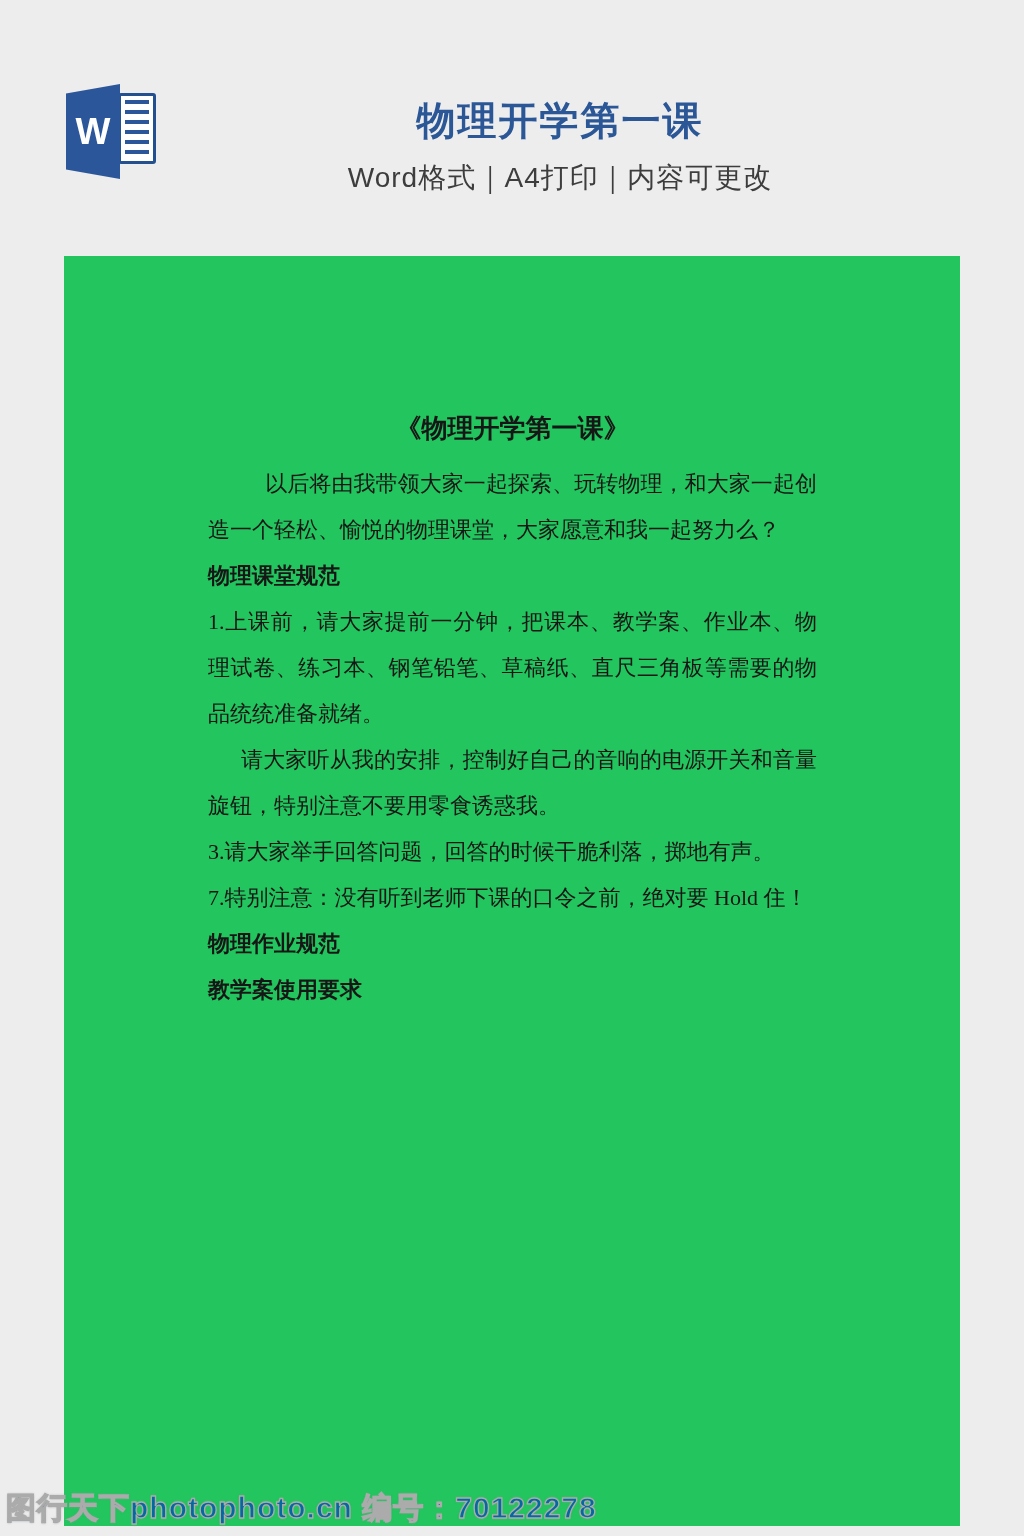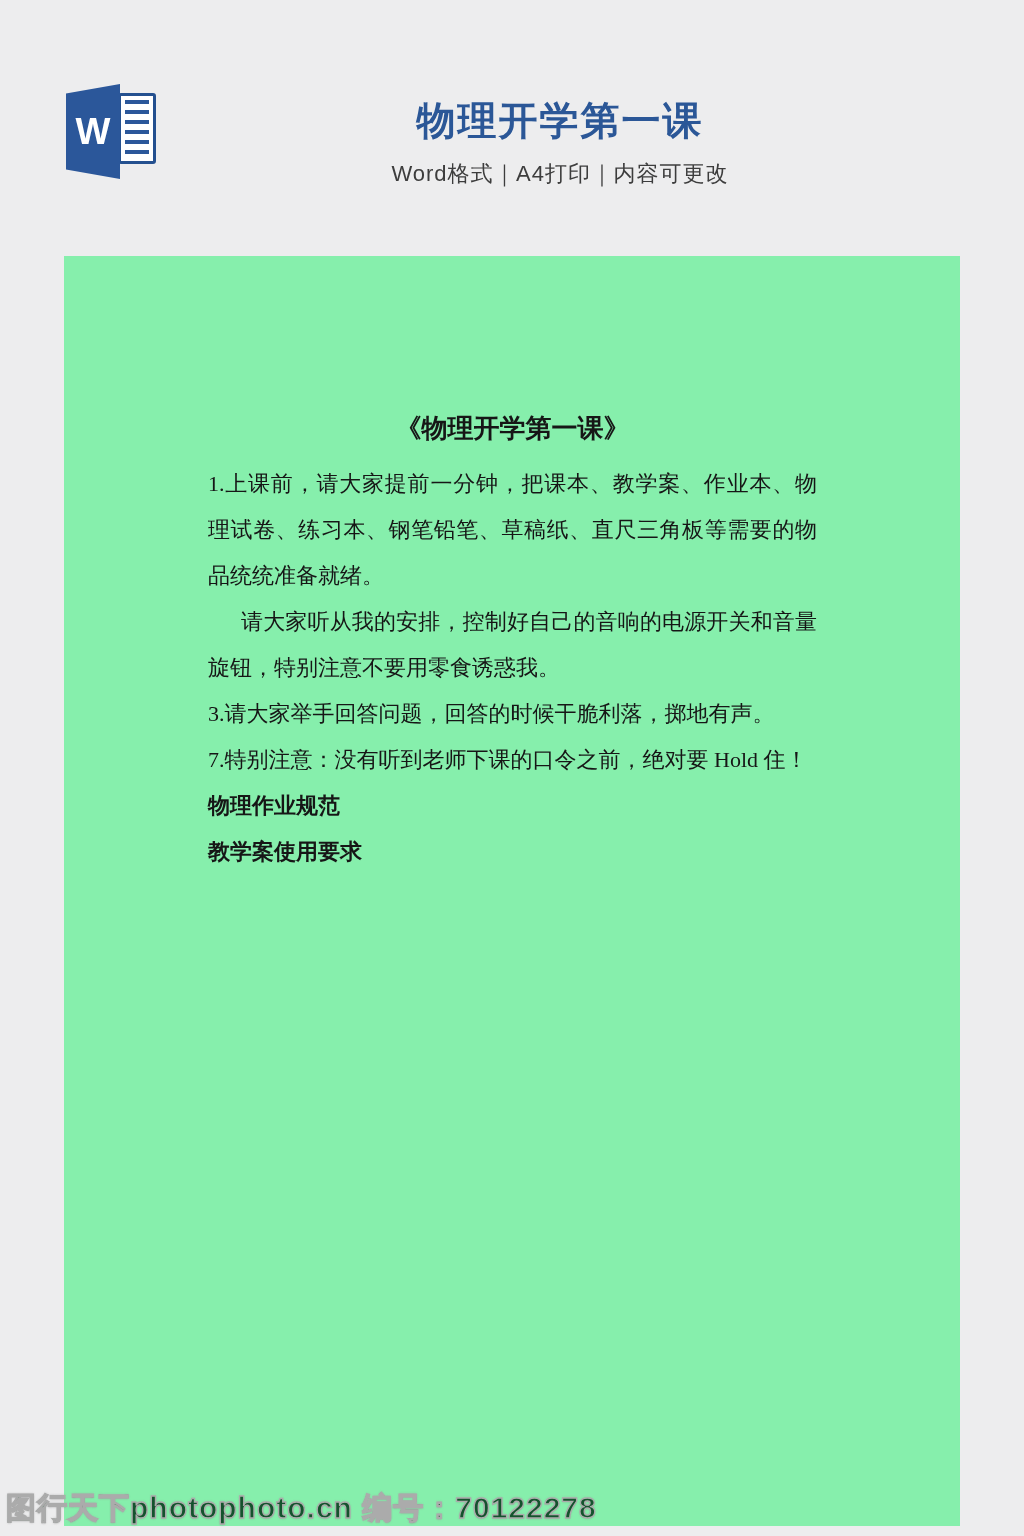--- a/index.html
+++ b/index.html
@@ -22,46 +22,46 @@
   }
   .word-icon .panel-part{
     position:absolute;left:0;top:0;width:54px;height:95px;
     background:#2b579a;
     clip-path:polygon(0 10%,100% 0,100% 100%,0 90%);
     display:flex;align-items:center;justify-content:center;
     color:#ffffff;font-weight:700;font-size:37px;line-height:1;
   }
   .header-text{position:absolute;left:96px;right:0;top:94px;text-align:center;}
   .header-title{margin:0;font-size:39px;font-weight:700;color:#2b5797;letter-spacing:2px;}
-  .header-subtitle{margin-top:11px;font-size:22px;color:#3d3d3d;letter-spacing:1px;}
+  .header-subtitle{margin-top:11px;font-size:28px;color:#3d3d3d;letter-spacing:1px;}
   
   .doc-sheet{
     position:absolute;left:64px;top:256px;width:896px;height:1270px;
-    background:#86efac;box-sizing:border-box;
+    background:#22c55e;box-sizing:border-box;
     padding:150px 143px 0 144px;
     font-family:"Liberation Serif","DejaVu Serif",serif;
     font-size:22px;line-height:46px;color:#161616;
     text-align:justify;
   }
   .doc-title{
     margin:0 0 9px 0;text-align:center;font-weight:700;font-size:26px;line-height:46px;
   }
   .doc-sheet p{margin:0;}
   .ind2{text-indent:2em;}
   .ind26{text-indent:2.6em;}
   .ind15{text-indent:1.5em;}
   .bold-head{
     font-family:"Liberation Sans","DejaVu Sans",sans-serif;
     font-weight:700;font-size:22px;
   }
   
   .watermark{
     position:absolute;left:6px;top:1488px;
     font-size:30px;font-weight:700;letter-spacing:1px;white-space:nowrap;
-    color:#14532d;
+    color:#0369a1;
     -webkit-text-stroke:1.3px #ababab;
     text-shadow:0 1px 2px rgba(150,150,150,.65),0 -1px 2px rgba(160,160,160,.45);
   }
 </style>
 </head>
 <body>
 
 <div class="header">
   <div class="word-icon">
     <div class="sheet-part">
@@ -72,20 +72,22 @@
     </div>
   </div>
   <div class="header-text">
     <h1 class="header-title">物理开学第一课</h1>
     <div class="header-subtitle">Word格式｜A4打印｜内容可更改</div>
   </div>
 </div>
 
 <div class="doc-sheet">
   <h2 class="doc-title">《物理开学第一课》</h2>
+  <p class="ind26">以后将由我带领大家一起探索、玩转物理，和大家一起创造一个轻松、愉悦的物理课堂，大家愿意和我一起努力么？</p>
+  <p class="bold-head">物理课堂规范</p>
   <p>1.上课前，请大家提前一分钟，把课本、教学案、作业本、物理试卷、练习本、钢笔铅笔、草稿纸、直尺三角板等需要的物品统统准备就绪。</p>
   <p class="ind15">请大家听从我的安排，控制好自己的音响的电源开关和音量旋钮，特别注意不要用零食诱惑我。</p>
   <p>3.请大家举手回答问题，回答的时候干脆利落，掷地有声。</p>
   <p>7.特别注意：没有听到老师下课的口令之前，绝对要 Hold 住！</p>
   <p class="bold-head">物理作业规范</p>
   <p class="bold-head">教学案使用要求</p>
 </div>
 
 <div class="watermark">图行天下photophoto.cn 编号：70122278</div>
 

